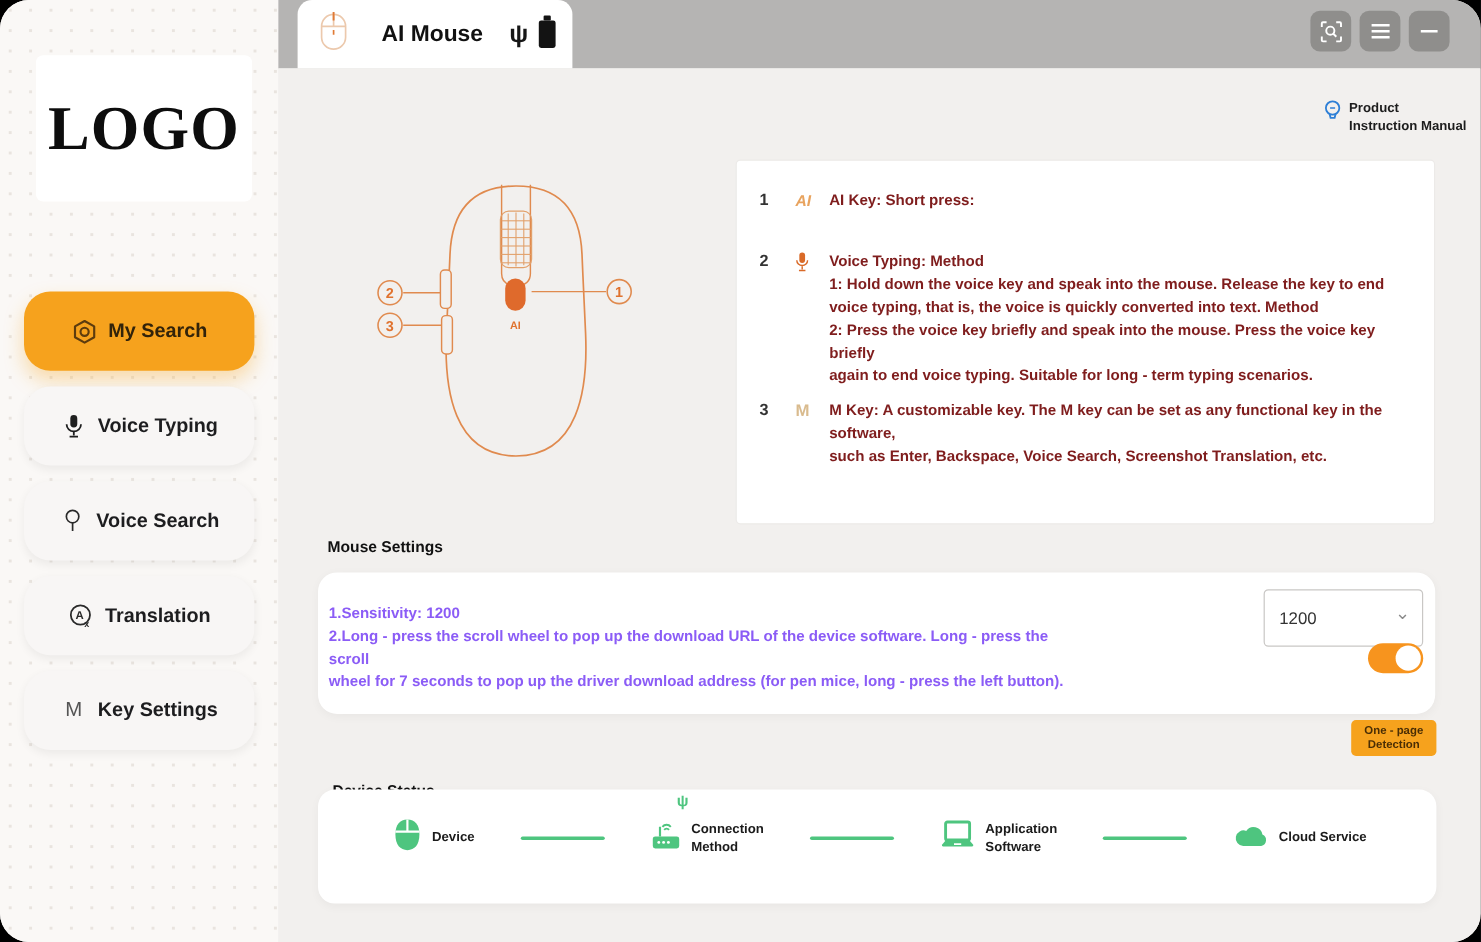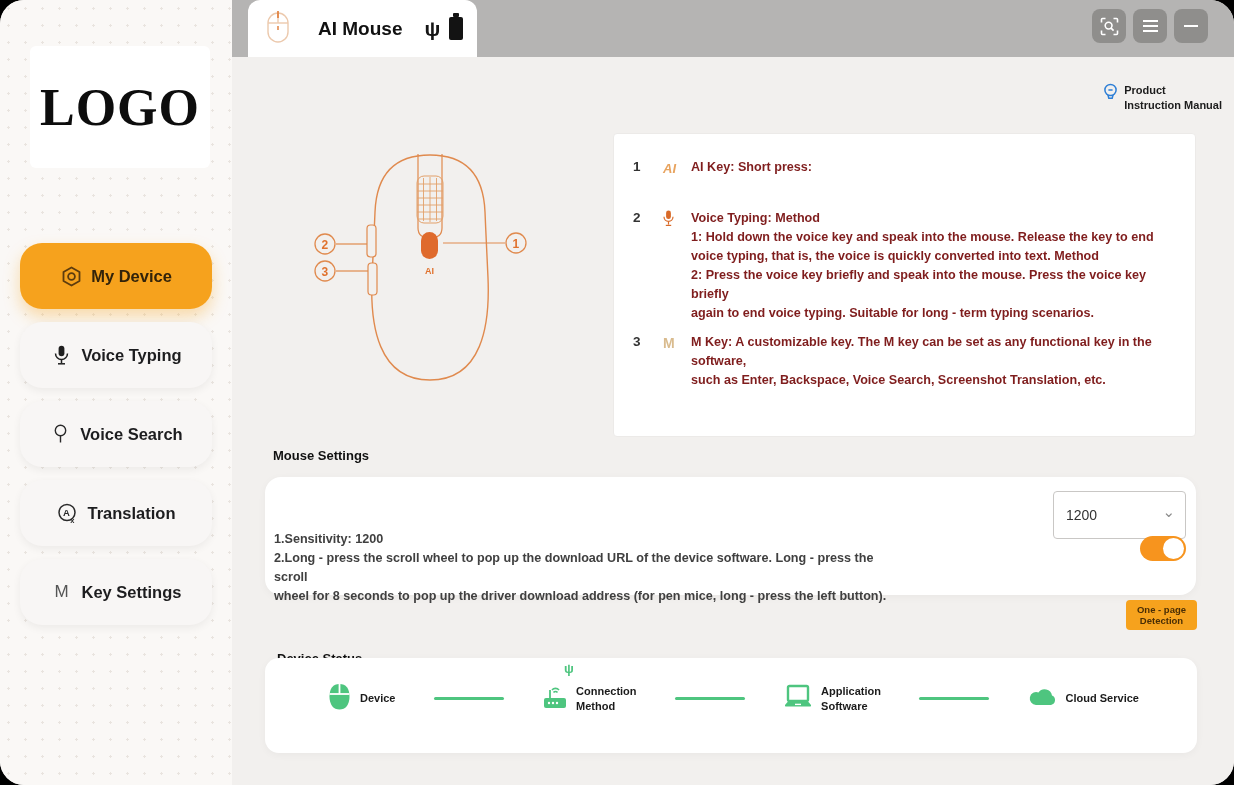--- a/index.html
+++ b/index.html
@@ -76,21 +76,21 @@
   
   .diagram { position:absolute; left:48px; top:83px; }
   
   .section-title { position:absolute; font-size:13px; font-weight:700; color:#111; }
   .settings-card {
     position:absolute; left:33px; top:420px; width:931px; height:118px;
     background:#fff; border-radius:16px; box-shadow:0 2px 8px rgba(0,0,0,0.04);
   }
   .settings-lines {
     position:absolute; left:9px; top:25px; width:620px;
-    font-size:12.6px; font-weight:700; color:#404040; line-height:19px;margin-top:28px;
+    font-size:12.6px; font-weight:700; color:#8b5cf6; line-height:19px;
   }
   .dropdown {
     position:absolute; left:788px; top:14px; width:133px; height:48px;
     background:#fff; border:1px solid #c9c7c5; border-radius:4px;
     display:flex; align-items:center; justify-content:space-between;
     padding:0 10px 0 12px; cursor:pointer;
   }
   .dropdown .val { font-size:14px; color:#333; }
   .chevron { font-size:15px; color:#8a8a8a; line-height:0.5; margin-top:-6px; }
   .toggle {
@@ -132,21 +132,21 @@
     </div>
     <div class="nav">
 
       <div class="nav-item active">
         <span class="nav-icon">
           <svg width="21" height="21" viewBox="0 0 21 21">
             <polygon points="10.5,1.5 18.5,6 18.5,15 10.5,19.5 2.5,15 2.5,6" fill="none" stroke="#5d3c0e" stroke-width="1.8" stroke-linejoin="round"></polygon>
             <circle cx="10.5" cy="10.5" r="3.4" fill="none" stroke="#5d3c0e" stroke-width="1.8"></circle>
           </svg>
         </span>
-        <span>My Device</span>
+        <span>My Search</span>
       </div>
 
       <div class="nav-item">
         <span class="nav-icon">
           <svg width="15" height="21" viewBox="0 0 15 21">
             <rect x="4.6" y="0.8" width="5.8" height="10.4" rx="2.9" fill="#1f1f1f"></rect>
             <path d="M1.5 8.5 a6 6 0 0 0 12 0" fill="none" stroke="#1f1f1f" stroke-width="1.5"></path>
             <line x1="7.5" y1="14.6" x2="7.5" y2="18" stroke="#1f1f1f" stroke-width="1.5"></line>
             <line x1="4" y1="18.8" x2="11" y2="18.8" stroke="#1f1f1f" stroke-width="1.5"></line>
           </svg>
@@ -316,21 +316,21 @@
       </div>
 
     </div>
 
     <div class="section-title" style="left:41px; top:391px;">Mouse Settings</div>
 
     <div class="settings-card">
       <div class="settings-lines">
         <span style="display:block">1.Sensitivity: 1200</span>
         <span style="display:block">2.Long - press the scroll wheel to pop up the download URL of the device software. Long - press the scroll</span>
-        <span style="display:block">wheel for 8 seconds to pop up the driver download address (for pen mice, long - press the left button).</span>
+        <span style="display:block">wheel for 7 seconds to pop up the driver download address (for pen mice, long - press the left button).</span>
       </div>
       <div class="dropdown">
         <span class="val">1200</span>
         <span class="chevron">⌄</span>
       </div>
       <div class="toggle">
         <span class="knob"></span>
       </div>
     </div>
 

